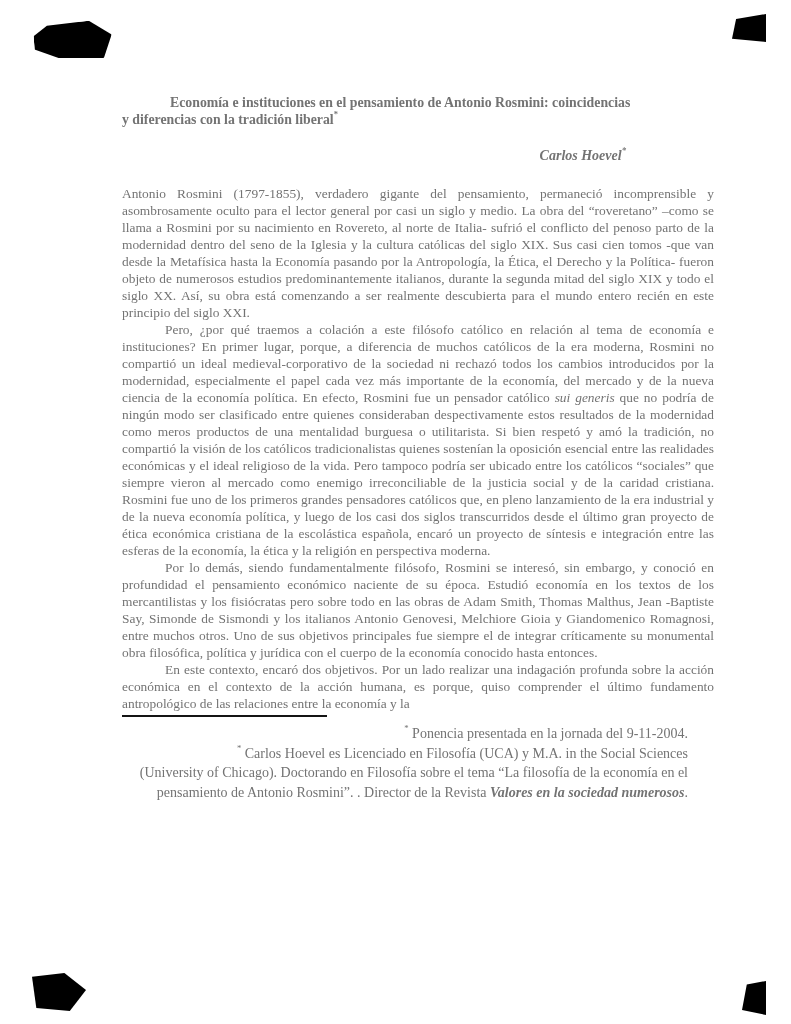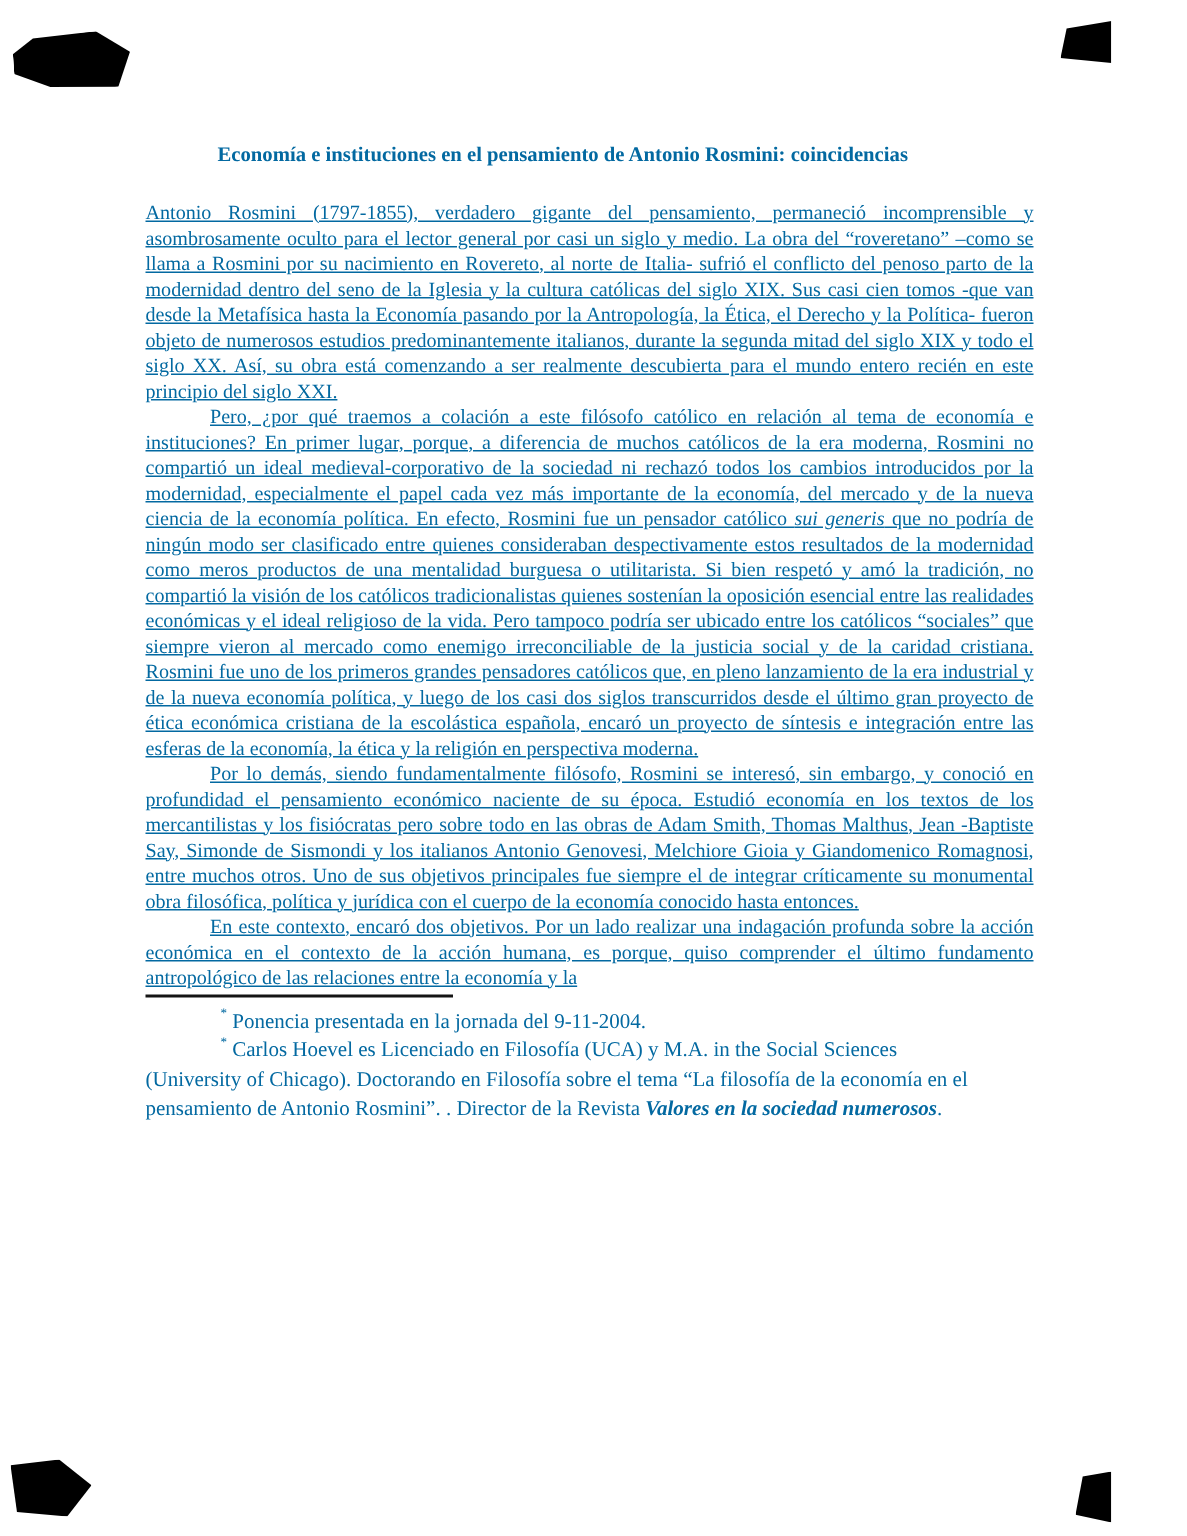--- a/index.html
+++ b/index.html
@@ -7,21 +7,22 @@
     padding: 0;
     background: #ffffff;
   }
   .page {
     position: relative;
     width: 741px;
     height: 1024px;
     background: #ffffff;
     overflow: hidden;
     font-family: "Liberation Serif", serif;
-    color: #0369a1;
+    color: #737373;
+    margin-left: 25px;
   }
   .content {
     position: absolute;
     left: 97px;
     top: 95px;
     width: 592px;
   }
   .doc-title {
     margin: 0;
     font-size: 13.8px;
@@ -38,21 +39,20 @@
     font-size: 14px;
     line-height: 17px;
     font-weight: bold;
     font-style: italic;
   }
   .body-text {
     margin-top: 21px;
     font-size: 13.4px;
     line-height: 17px;
     text-align: justify;
-    text-decoration: underline;
   }
   .body-text p {
     margin: 0;
     padding: 0;
   }
   .body-text p.indent { text-indent: 43px; }
   .footnote-rule {
     margin-top: 3px;
     width: 205px;
     height: 0;
@@ -62,20 +62,21 @@
     margin-top: 7px;
     width: 566px;
     font-size: 14px;
     line-height: 19.5px;
     text-align: left;
   }
   .footnotes p {
     margin: 0;
     padding: 0;
     text-indent: 50px;
+    text-align: right;
   }
   .it { font-style: italic; }
   .bd { font-weight: bold; }
   sup {
     font-size: 0.62em;
     line-height: 0;
     position: relative;
     top: -0.15em;
   }
   
@@ -108,22 +109,24 @@
 
   <div class="scan-mark mark-tl"></div>
   <div class="scan-mark mark-tr"></div>
   <div class="scan-mark mark-bl"></div>
   <div class="scan-mark mark-br"></div>
 
   <div class="content">
 
     <h1 class="doc-title">
       <span class="line1">Economía e instituciones en el pensamiento de Antonio Rosmini: coincidencias</span>
+      <span class="line2"><span>y diferencias con la tradición liberal</span><sup>*</sup></span>
     </h1>
 
+    <div class="author-line"><span class="it bd">Carlos Hoevel</span><sup class="bd">*</sup></div>
 
     <div class="body-text">
       <p><span>Antonio Rosmini (1797-1855), verdadero gigante del pensamiento, permaneció incomprensible y asombrosamente oculto para el lector general por casi un siglo y medio. La obra del “roveretano” –como se llama a Rosmini por su nacimiento en Rovereto, al norte de Italia- sufrió el conflicto del penoso parto de la modernidad dentro del seno de la Iglesia y la cultura católicas del siglo XIX. Sus casi cien tomos -que van desde la Metafísica hasta la Economía pasando por la Antropología, la Ética, el Derecho y la Política- fueron objeto de numerosos estudios predominantemente italianos, durante la segunda mitad del siglo XIX y todo el siglo XX. Así, su obra está comenzando a ser realmente descubierta para el mundo entero recién en este principio del siglo XXI.</span></p>
       <p class="indent"><span>Pero, ¿por qué traemos a colación a este filósofo católico en relación al tema de economía e instituciones? En primer lugar, porque, a diferencia de muchos católicos de la era moderna, Rosmini no compartió un ideal medieval-corporativo de la sociedad ni rechazó todos los cambios introducidos por la modernidad, especialmente el papel cada vez más importante de la economía, del mercado y de la nueva ciencia de la economía política. En efecto, Rosmini fue un pensador católico </span><span class="it">sui generis</span><span> que no podría de ningún modo ser clasificado entre quienes consideraban despectivamente estos resultados de la modernidad como meros productos de una mentalidad burguesa o utilitarista. Si bien respetó y amó la tradición, no compartió la visión de los católicos tradicionalistas quienes sostenían la oposición esencial entre las realidades económicas y el ideal religioso de la vida. Pero tampoco podría ser ubicado entre los católicos “sociales” que siempre vieron al mercado como enemigo irreconciliable de la justicia social y de la caridad cristiana. Rosmini fue uno de los primeros grandes pensadores católicos que, en pleno lanzamiento de la era industrial y de la nueva economía política, y luego de los casi dos siglos transcurridos desde el último gran proyecto de ética económica cristiana de la escolástica española, encaró un proyecto de síntesis e integración entre las esferas de la economía, la ética y la religión en perspectiva moderna.</span></p>
       <p class="indent"><span>Por lo demás, siendo fundamentalmente filósofo, Rosmini se interesó, sin embargo, y conoció en profundidad el pensamiento económico naciente de su época. Estudió economía en los textos de los mercantilistas y los fisiócratas pero sobre todo en las obras de Adam Smith, Thomas Malthus, Jean -Baptiste Say, Simonde de Sismondi y los italianos Antonio Genovesi, Melchiore Gioia y Giandomenico Romagnosi, entre muchos otros.  Uno de sus objetivos principales fue siempre el de integrar críticamente su monumental obra filosófica, política y jurídica con el cuerpo de la economía conocido hasta entonces.</span></p>
       <p class="indent"><span>En este contexto, encaró dos objetivos. Por un lado realizar una indagación profunda sobre la acción económica en el contexto de la acción humana, es porque, quiso comprender el último fundamento antropológico de las relaciones entre la economía y la</span></p>
     </div>
 
     <div class="footnote-rule"></div>
 

